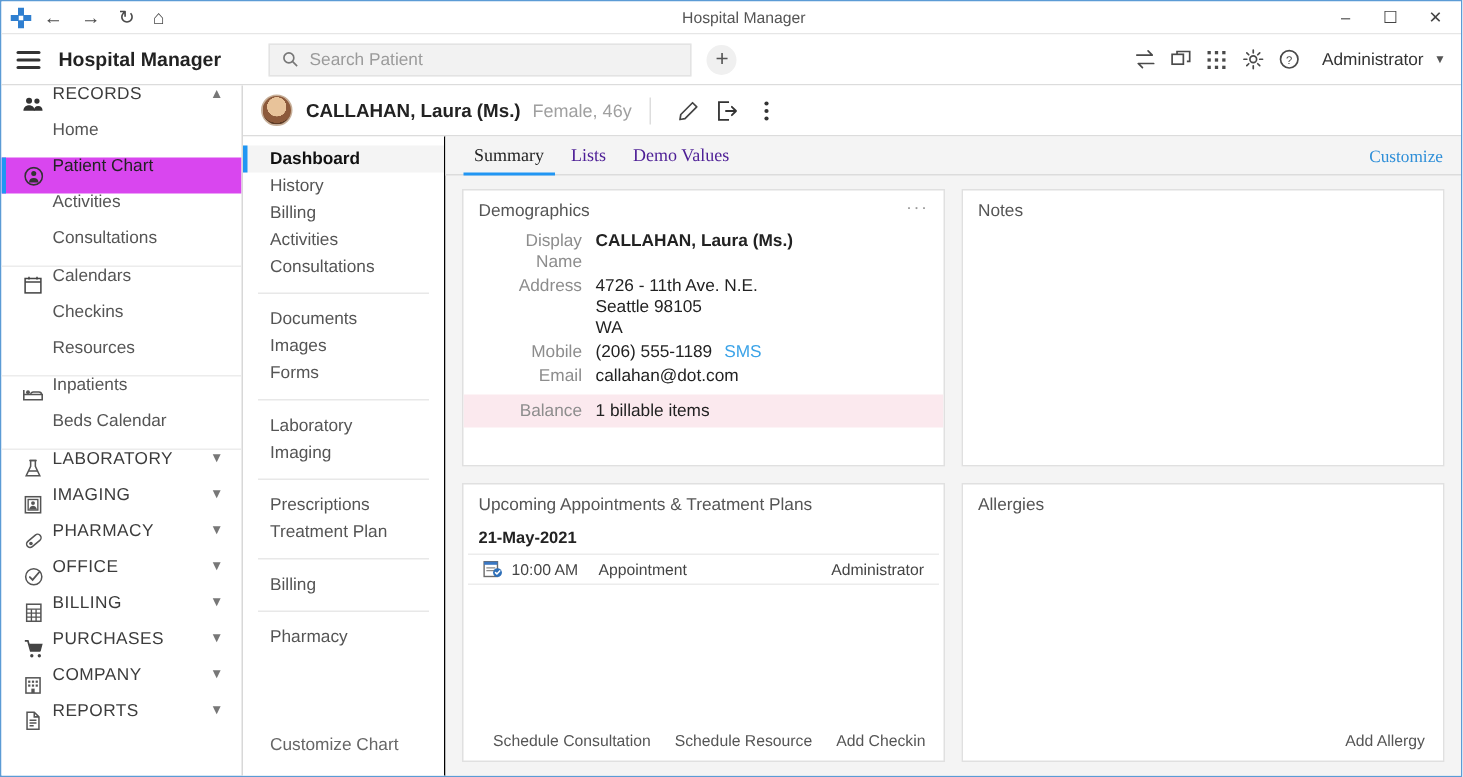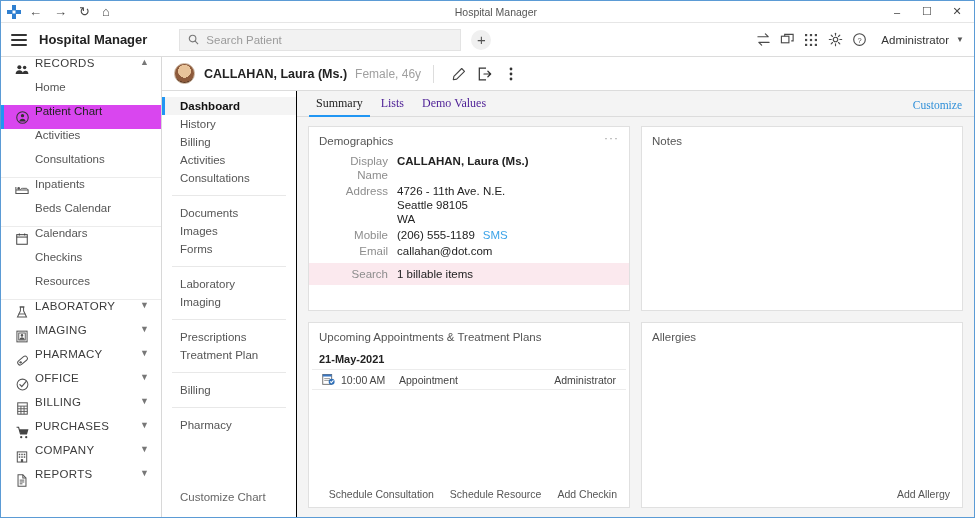--- a/index.html
+++ b/index.html
@@ -377,53 +377,53 @@
         </div>
         <div class="side-row">
           <span class="s-ico"></span>
           <span class="s-lbl">Consultations</span>
         </div>
       </div>
 
       <div class="side-group">
         <div class="side-row">
           <span class="s-ico">
-            <svg width="14" height="10" viewBox="0 0 16 11">
-              <path d="M1 2v8M1 5.5h14v4.5M1 9.5h14" fill="none" stroke="#555" stroke-width="1.2"></path>
-              <circle cx="4.2" cy="3.7" r="1.5" fill="#555"></circle>
-              <path d="M6.3 5.3c0-1 .8-1.7 2-1.7h4.2c1.3 0 2 .8 2 1.9" fill="none" stroke="#555" stroke-width="1.1"></path>
-            </svg>
-          </span>
-          <span class="s-lbl">Inpatients</span>
-        </div>
-        <div class="side-row">
-          <span class="s-ico"></span>
-          <span class="s-lbl">Beds Calendar</span>
-        </div>
-      </div>
-
-      <div class="side-group">
-        <div class="side-row">
-          <span class="s-ico">
             <svg width="12" height="12" viewBox="0 0 13 13">
               <rect x="0.8" y="1.8" width="11.4" height="10.4" fill="none" stroke="#444" stroke-width="1.1"></rect>
               <line x1="0.8" y1="4.4" x2="12.2" y2="4.4" stroke="#444" stroke-width="1.1"></line>
               <line x1="3.6" y1="0.6" x2="3.6" y2="2.6" stroke="#444" stroke-width="1.1"></line>
               <line x1="9.4" y1="0.6" x2="9.4" y2="2.6" stroke="#444" stroke-width="1.1"></line>
             </svg>
           </span>
           <span class="s-lbl">Calendars</span>
         </div>
         <div class="side-row">
           <span class="s-ico"></span>
           <span class="s-lbl">Checkins</span>
         </div>
         <div class="side-row">
           <span class="s-ico"></span>
           <span class="s-lbl">Resources</span>
+        </div>
+      </div>
+
+      <div class="side-group">
+        <div class="side-row">
+          <span class="s-ico">
+            <svg width="14" height="10" viewBox="0 0 16 11">
+              <path d="M1 2v8M1 5.5h14v4.5M1 9.5h14" fill="none" stroke="#555" stroke-width="1.2"></path>
+              <circle cx="4.2" cy="3.7" r="1.5" fill="#555"></circle>
+              <path d="M6.3 5.3c0-1 .8-1.7 2-1.7h4.2c1.3 0 2 .8 2 1.9" fill="none" stroke="#555" stroke-width="1.1"></path>
+            </svg>
+          </span>
+          <span class="s-lbl">Inpatients</span>
+        </div>
+        <div class="side-row">
+          <span class="s-ico"></span>
+          <span class="s-lbl">Beds Calendar</span>
         </div>
       </div>
 
       <div class="side-group" style="border-bottom:none">
         <div class="side-row header">
           <span class="s-ico">
             <svg width="12" height="13" viewBox="0 0 13 14">
               <path d="M4.8 1v4.2L1.6 12h9.8L8.2 5.2V1z" fill="none" stroke="#555" stroke-width="1.1"></path>
               <line x1="3.8" y1="1" x2="9.2" y2="1" stroke="#555" stroke-width="1.1"></line>
               <path d="M2.9 8.6h7.2" stroke="#555" stroke-width="1"></path>
@@ -613,21 +613,21 @@
                 <div class="drow">
                   <div class="dlab">Mobile</div>
                   <div class="dval">(206) 555-1189</div>
                   <div class="link-sms">SMS</div>
                 </div>
                 <div class="drow">
                   <div class="dlab">Email</div>
                   <div class="dval">callahan@dot.com</div>
                 </div>
                 <div class="drow hl">
-                  <div class="dlab">Search</div>
+                  <div class="dlab">Balance</div>
                   <div class="dval">1 billable items</div>
                 </div>
               </div>
             </div>
 
             <div class="card">
               <div class="card-title">
                 <span>Notes</span>
               </div>
             </div>

